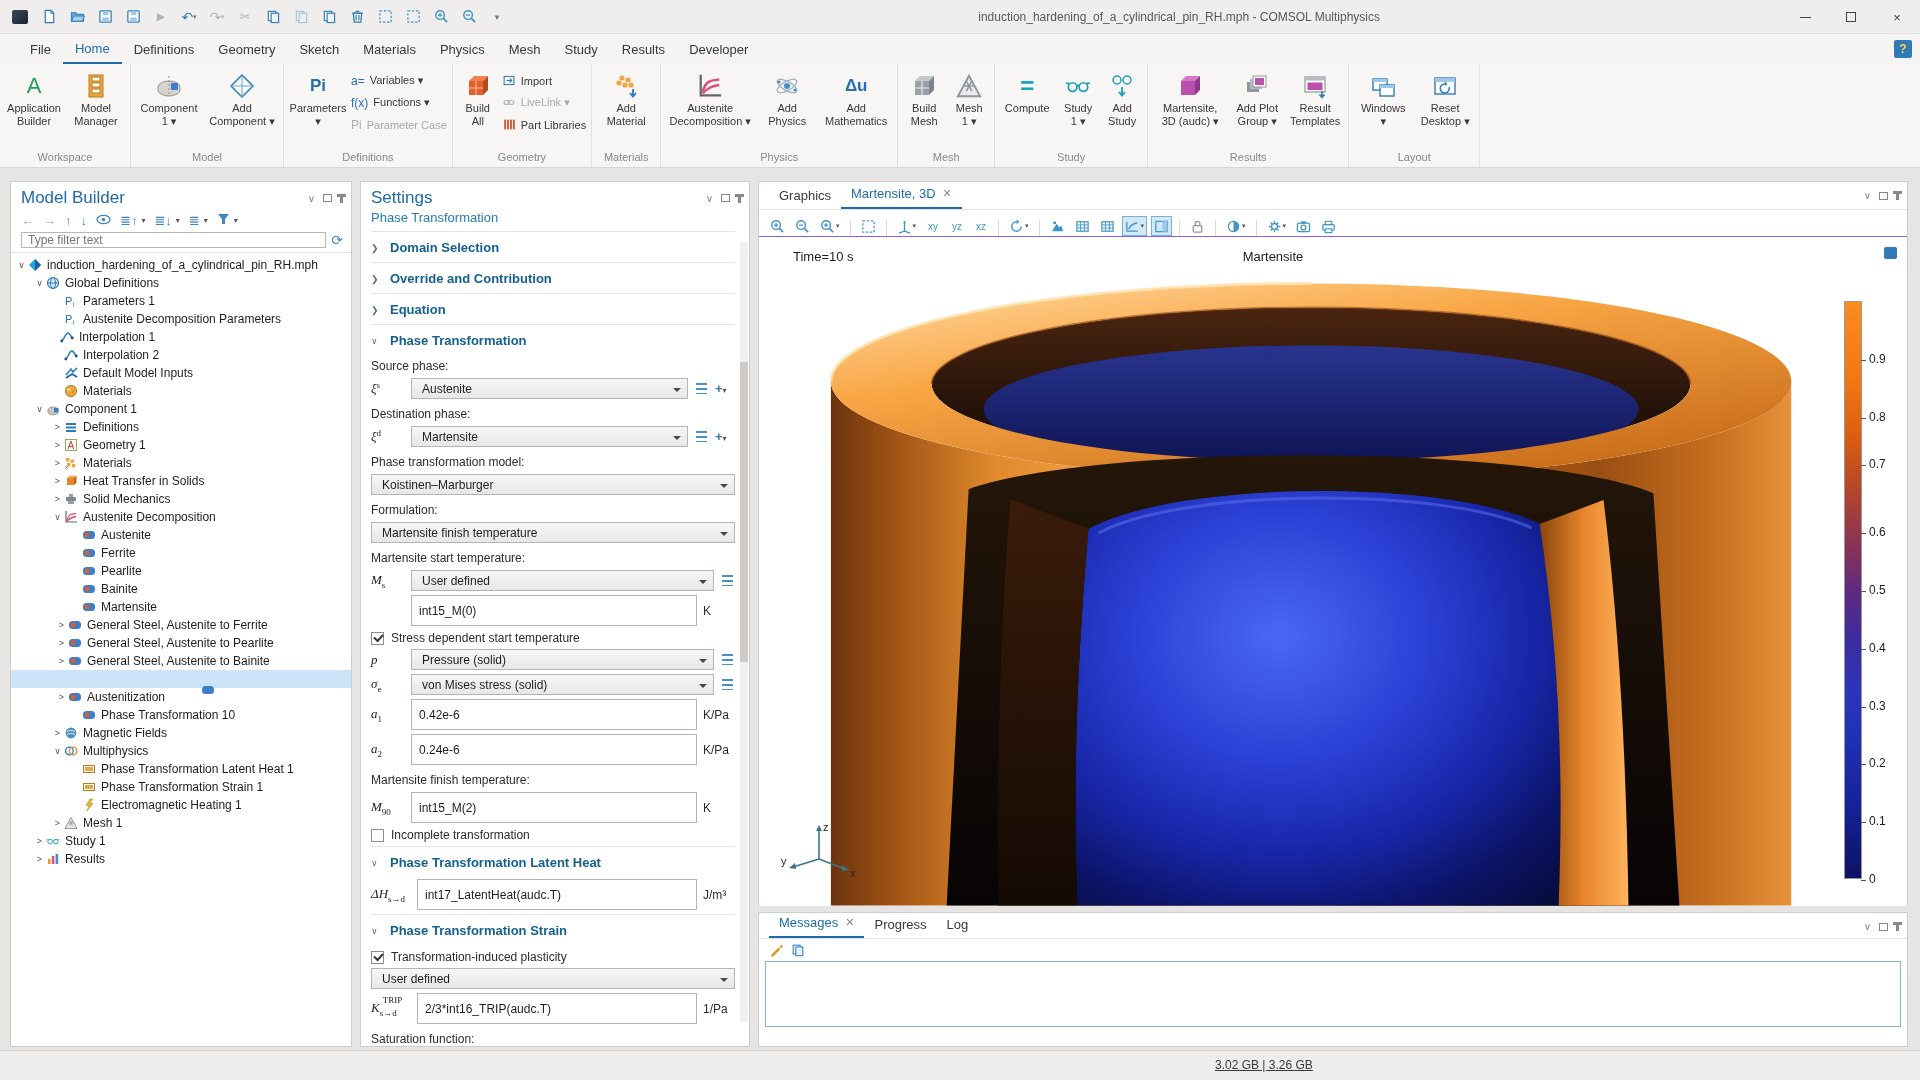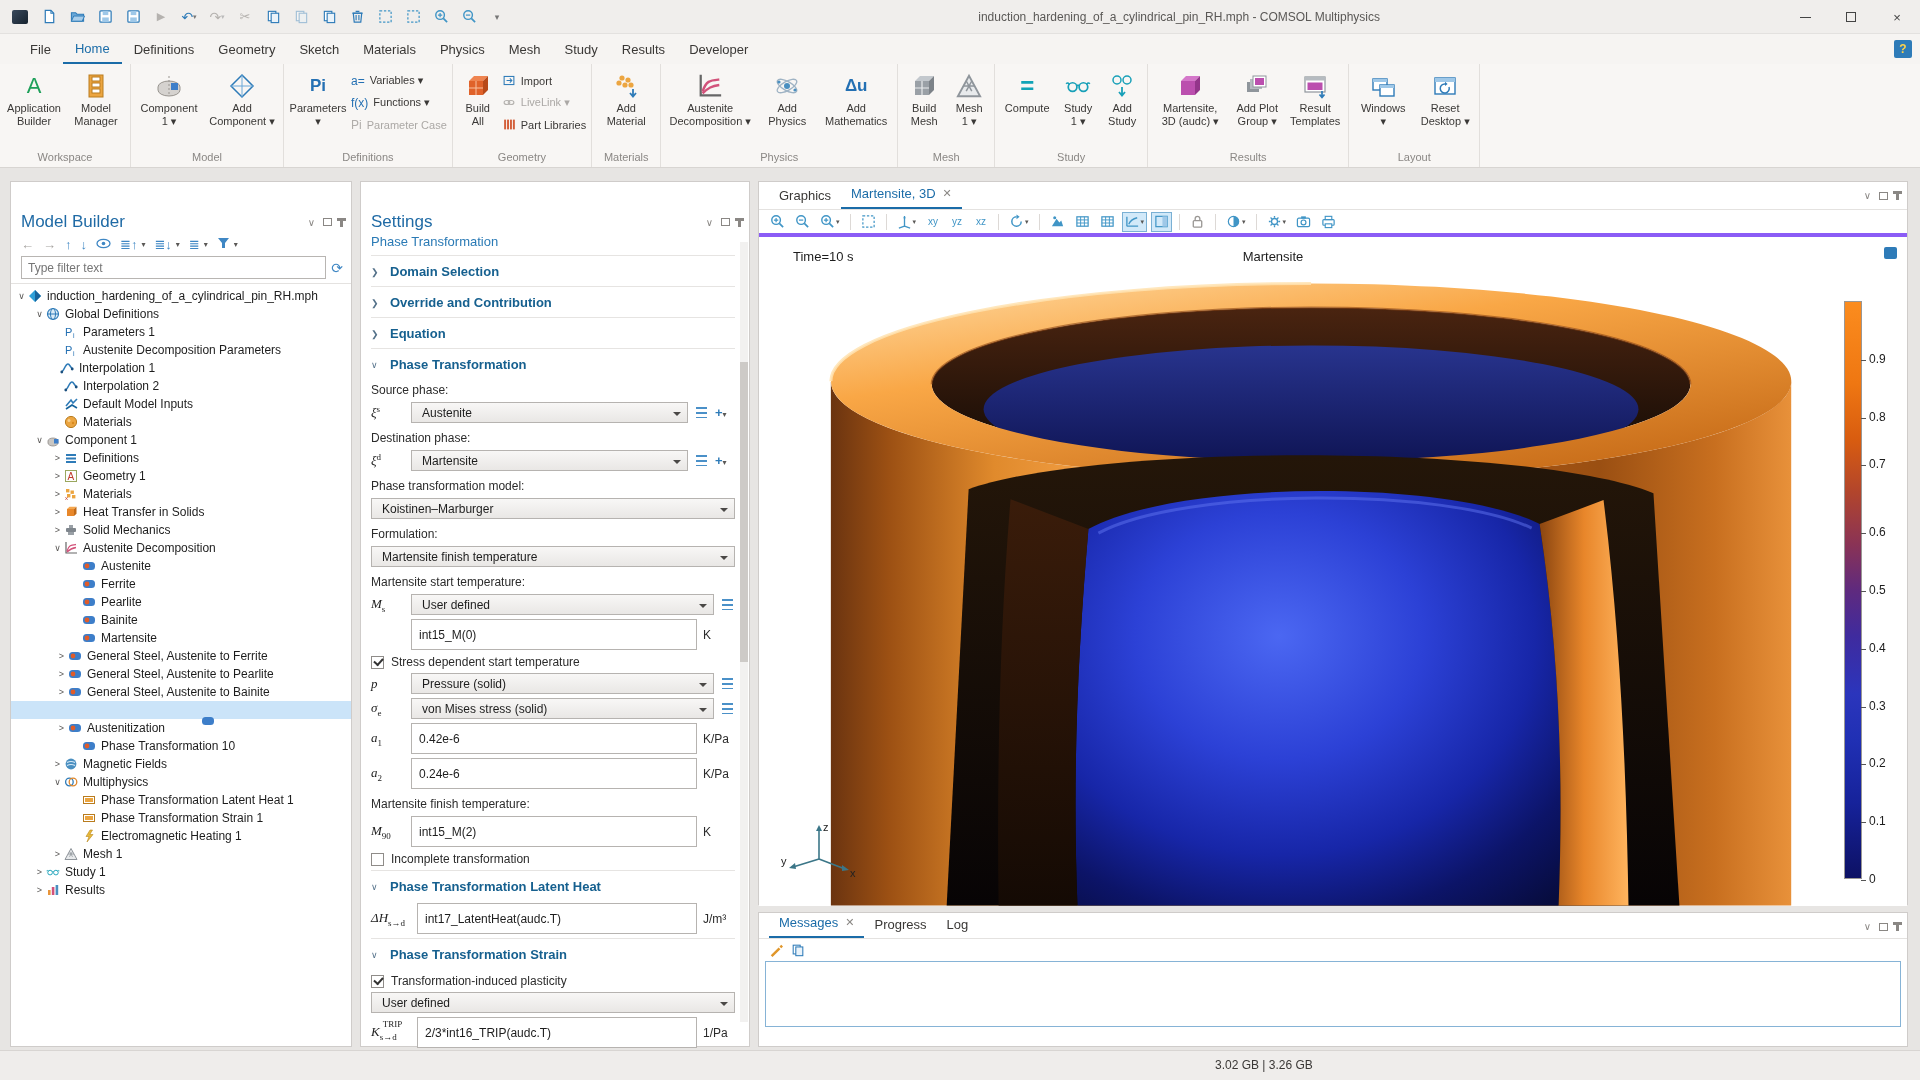--- a/index.html
+++ b/index.html
@@ -37,34 +37,34 @@
   .tico { font-weight:bold; }
   .tico.green { color:#1fa05a; font-size:22px; font-weight:normal; }
   .tico.blue { color:#2470b3; font-size:17px; }
   .tico.teal { color:#11a3b7; font-size:24px; }
   .tico.sm { font-size:12px; color:#2470b3; font-weight:normal; }
   .tico.smg { font-size:12px; color:#b0adaa; font-weight:normal; }
 
   
   .workspace { position:relative; height:882px; background:#e7e5e3; }
   .panel { position:absolute; background:#ffffff; border:1px solid #cfccca; }
-  .phead { display:flex; align-items:center; padding:6px 8px 2px 10px;margin-top:24px; }
+  .phead { display:flex; align-items:center; padding:6px 8px 2px 10px; }
   .ptitle { font-size:17px; color:#1f6aa5; flex:1; }
   .pctl { display:flex; gap:8px; align-items:center; color:#8a8784; font-size:10px; }
   .pctl .sq { width:9px; height:8px; border:1px solid #8a8784; }
   .pctl .pin { width:3px; height:9px; background:#8a8784; position:relative; }
   .pctl .pin:before { content:""; position:absolute; left:-3px; top:0; width:9px; height:3px; background:#8a8784; }
 
   
   #mb { left:10px; top:13px; width:342px; height:866px; }
   .mbtools { display:flex; align-items:center; gap:9px; padding:3px 10px 4px; color:#3f87c4; font-size:13px; }
   .mbtools .gray { color:#a6a3a0; }
   .mbtools .dd { font-size:8px; color:#5a5856; margin-left:-5px; }
   .filterrow { display:flex; align-items:center; padding:0 8px 4px 10px; gap:5px; }
-  .filterrow input { flex:1; height:23px; border:1px solid #b8b5b2; font-size:12px; padding:0 6px; color:#8a8784; font-family:"Liberation Sans",sans-serif; }
+  .filterrow input { flex:1; height:16px; border:1px solid #b8b5b2; font-size:12px; padding:0 6px; color:#8a8784; font-family:"Liberation Sans",sans-serif; }
   .tree { border-top:1px solid #e4e2e0; padding-top:3px; overflow:hidden; height:790px; }
   .trow { display:flex; align-items:center; height:18px; font-size:12px; color:#1d1d1d; white-space:nowrap; }
   .trow.selrow { background:#cbe4f9;flex-direction:column; }
   .texp { width:13px; font-size:9px; color:#5a5856; text-align:center; flex:0 0 13px; }
   .ti { width:14px; height:14px; flex:0 0 14px; margin-right:5px; }
   .tlabel { overflow:hidden; }
 
   
   #st { left:360px; top:13px; width:390px; height:866px; }
   .stsub { font-size:13px; color:#2a7ab5; padding:0 10px 6px; }
@@ -89,21 +89,21 @@
   .stscroll { position:absolute; right:1px; top:60px; width:8px; height:780px; background:#f2f1f0; }
   .stscroll .thumb { position:absolute; top:120px; width:8px; height:300px; background:#cdcac7; }
 
   
   #gx { left:758px; top:13px; width:1150px; height:724px; }
   .tabsrow { display:flex; align-items:flex-end; height:28px; padding:0 10px; border-bottom:1px solid #e4e2e0; position:relative; }
   .gtab { font-size:13px; color:#3a3836; padding:5px 10px 6px; display:flex; gap:7px; align-items:center; }
   .gtab.act { color:#1b6ca8; border-bottom:2px solid #1b6ca8; }
   .gtab .x { color:#8a8784; font-size:11px; }
   .gtabctl { position:absolute; right:8px; top:8px; }
-  .gtools { display:flex; align-items:center; gap:4px; height:27px; padding:0 8px; border-bottom:4px solid #8b5cf6; }
+  .gtools { display:flex; align-items:flex-end; gap:4px; height:27px; padding:0 8px; border-bottom:1px solid #8b5cf6; }
   .gt { min-width:20px; height:20px; display:flex; align-items:center; justify-content:center; color:#4095c6; font-size:12px; padding:0 2px; border:1px solid transparent; }
   .gt.on { background:#d2e9f9; border-color:#7ab0d4; }
   .gt.txt { font-size:10px; color:#4095c6; }
   .gt .dd { font-size:7px; color:#5a5856; margin-left:1px; }
   .gsep { width:1px; height:16px; background:#ddd9d6; margin:0 3px; }
   .plot { position:relative; width:1148px; height:669px; background:#ffffff; overflow:hidden; }
   .timelbl { position:absolute; left:34px; top:12px; font-size:13px; color:#1d1d1d; }
   .plottitle { position:absolute; left:0; right:120px; top:12px; text-align:center; font-size:13px; color:#1d1d1d; }
   .legico { position:absolute; right:10px; top:10px; width:13px; height:12px; background:#2e7bb8; border-radius:2px; }
   .cbar { position:absolute; left:1085px; top:64px; width:18px; height:578px; border:1px solid #9a9794;
@@ -111,21 +111,21 @@
   .ctick { position:absolute; left:1110px; width:40px; font-size:12px; color:#1d1d1d; }
   .ctick:before { content:""; position:absolute; left:-8px; top:8px; width:5px; height:1px; background:#555; }
 
   
   #ms { left:758px; top:744px; width:1150px; height:135px; }
   .mtoolbar { display:flex; gap:8px; align-items:center; padding:4px 10px; }
   .mcontent { margin:0 6px 6px; height:66px; border:1px solid #86b3d6; background:#fff; }
 
   
   .statusbar { height:30px; background:#efedeb; border-top:1px solid #d8d5d2; position:relative; }
-  .memtext { position:absolute; left:1215px; top:7px; font-size:12px; color:#3a3836; }
+  .memtext { position:absolute; left:1215px; top:7px; font-size:12px; color:#3a3836;text-decoration:underline; }
 </style>
 </head>
 <body>
 
 <svg width="0" height="0" style="position:absolute">
   <defs>
     <symbol id="s-pill" viewBox="0 0 14 14">
         <rect x="1" y="3" width="12" height="8" rx="3.5" fill="#3d7ec9"></rect>
         <circle cx="5" cy="7" r="2.4" fill="#e05c2a"></circle>
       </symbol>

